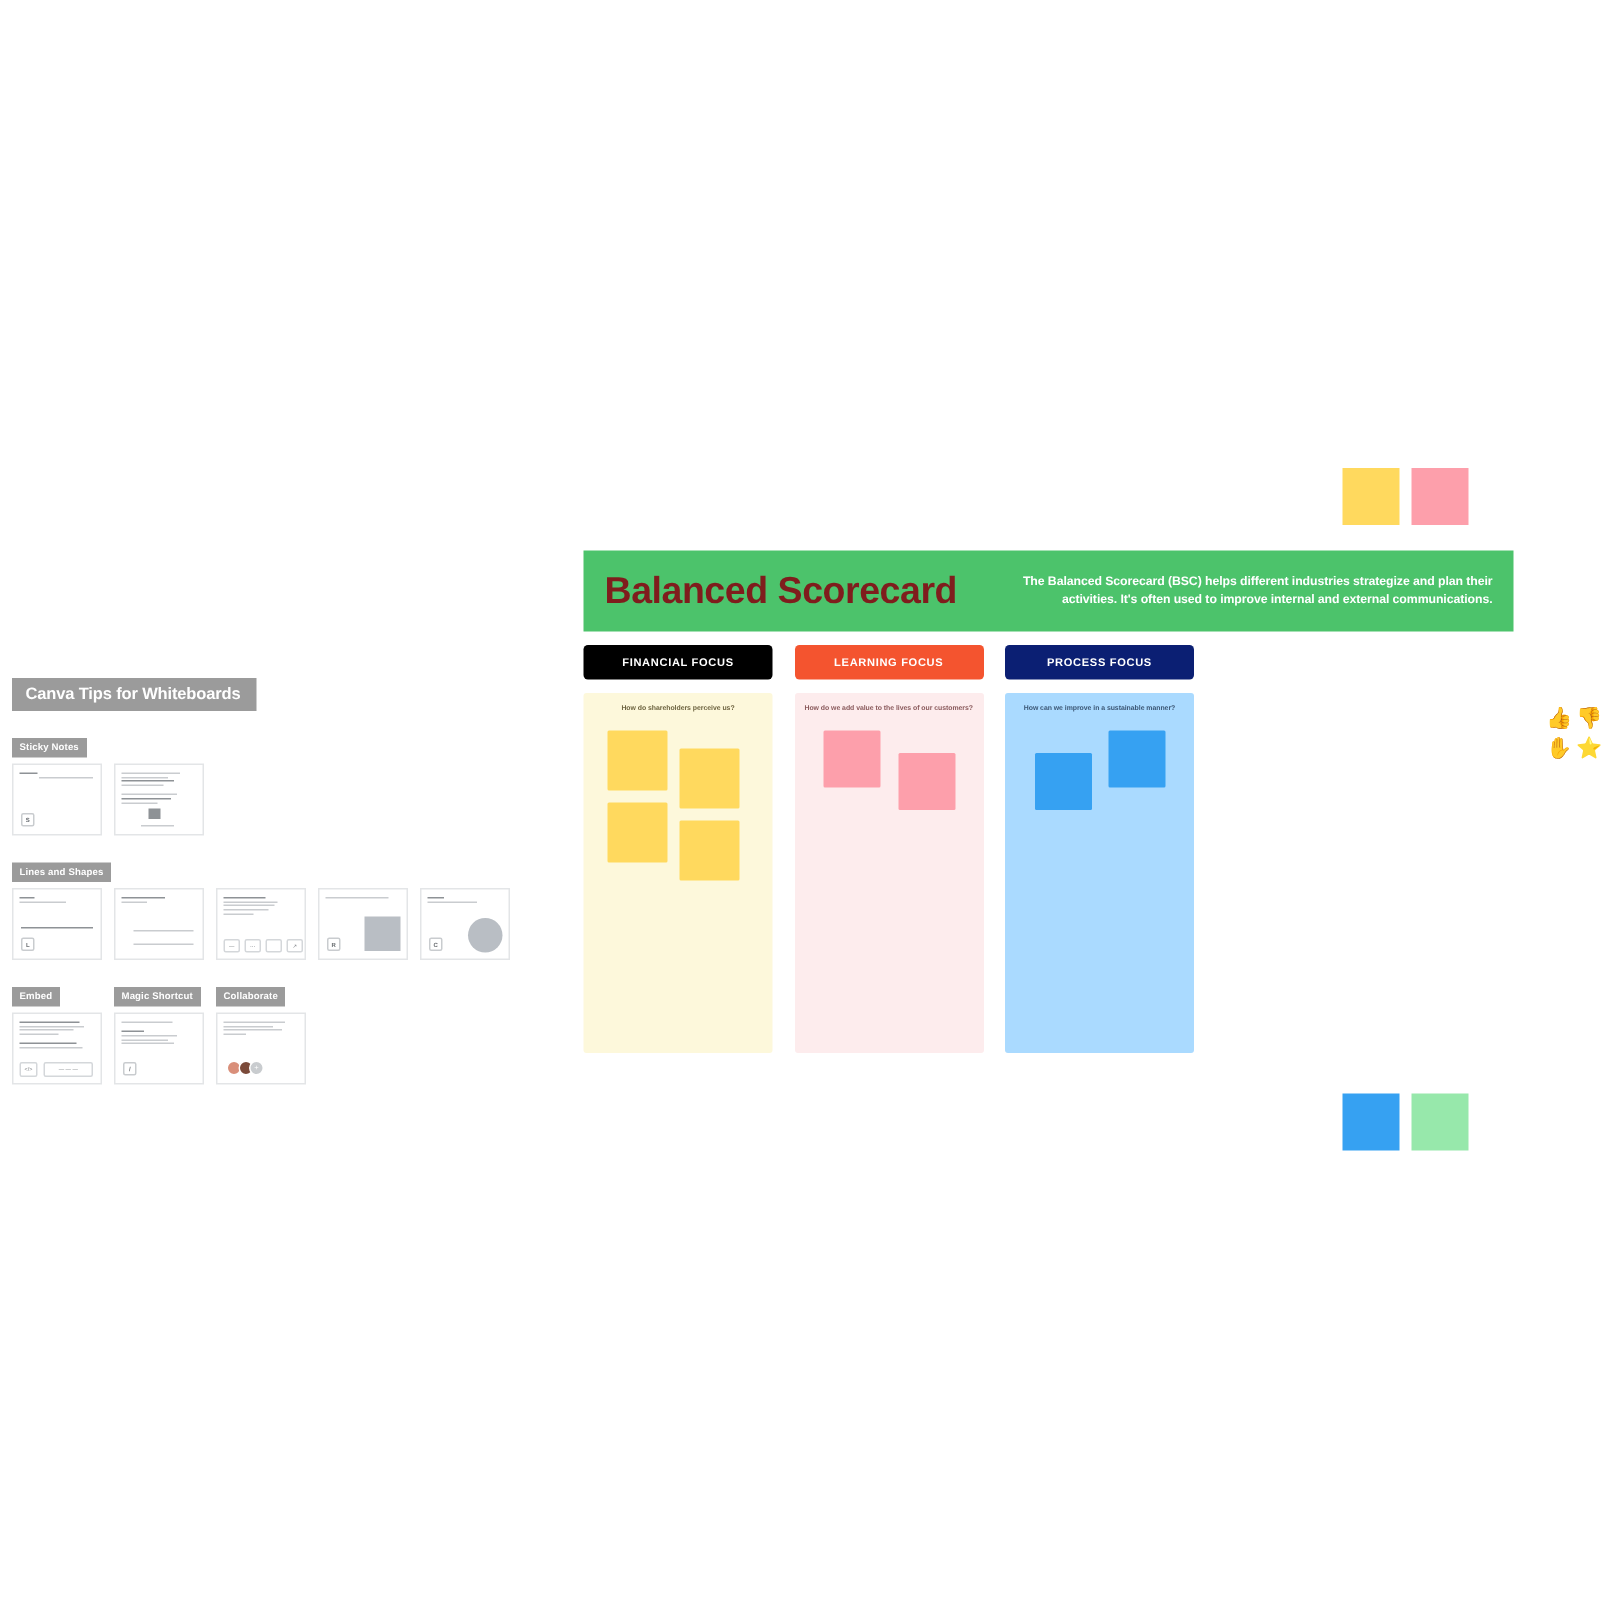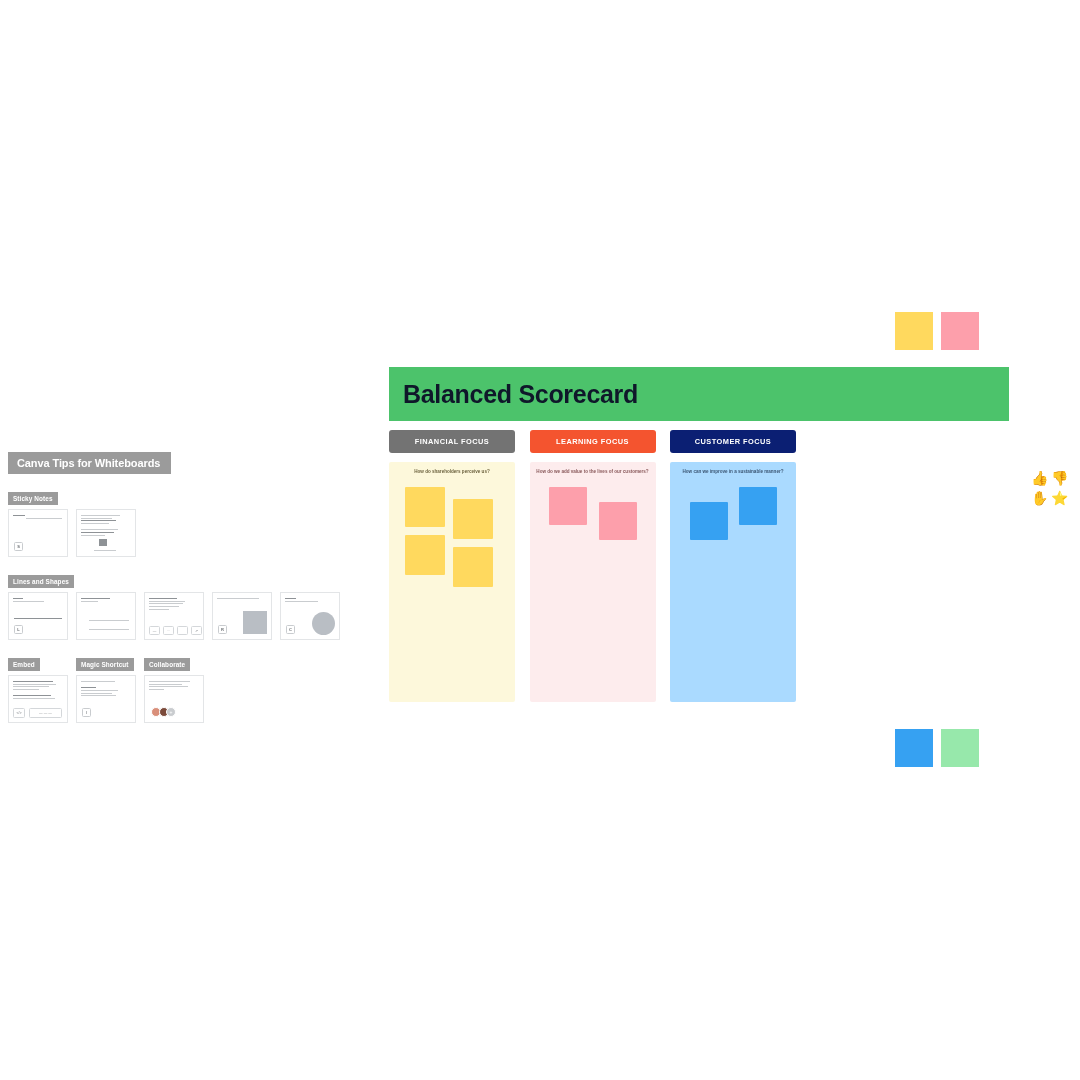--- a/index.html
+++ b/index.html
@@ -52,21 +52,21 @@
 
   #bsc-header {
     background: #4cc36b;
     height: 54px;
     display: flex;
     align-items: center;
     padding: 0 14px;
     gap: 16px;
   }
   #bsc-title {
-    color: #0f172a;
+    color: #7f1d1d;
     font-size: 25px;
     font-weight: bold;
     letter-spacing: -0.3px;
     white-space: nowrap;
   }
   #bsc-subtitle {
     color: #ffffff;
     font-size: 8.2px;
     line-height: 1.5;
     text-align: right;
@@ -242,46 +242,47 @@
     <div class="reaction">👍</div>
     <div class="reaction">👎</div>
     <div class="reaction">✋</div>
     <div class="reaction">⭐</div>
   </div>
 
   <div id="bsc-board">
 
     <div id="bsc-header">
       <div id="bsc-title">Balanced Scorecard</div>
+      <div id="bsc-subtitle">The Balanced Scorecard (BSC) helps different industries strategize and plan their activities. It's often used to improve internal and external communications.</div>
     </div>
 
     <div id="bsc-columns">
 
       <div class="bsc-col">
-        <div class="col-header" style="background:#737373">FINANCIAL FOCUS</div>
+        <div class="col-header" style="background:#000000">FINANCIAL FOCUS</div>
         <div class="col-body" style="background:#fdf8db">
           <div class="col-question" style="color:#6e6440">How do shareholders perceive us?</div>
           <div class="note" style="background:#ffd95e;left:16px;top:25px;width:40px;height:40px"></div>
           <div class="note" style="background:#ffd95e;left:64px;top:37px;width:40px;height:40px"></div>
           <div class="note" style="background:#ffd95e;left:16px;top:73px;width:40px;height:40px"></div>
           <div class="note" style="background:#ffd95e;left:64px;top:85px;width:40px;height:40px"></div>
         </div>
       </div>
 
       <div class="bsc-col">
         <div class="col-header" style="background:#f4542f">LEARNING FOCUS</div>
         <div class="col-body" style="background:#fdeced">
           <div class="col-question" style="color:#8a5a5c">How do we add value to the lives of our customers?</div>
           <div class="note" style="background:#fd9fab;left:19px;top:25px;width:38px;height:38px"></div>
           <div class="note" style="background:#fd9fab;left:69px;top:40px;width:38px;height:38px"></div>
         </div>
       </div>
 
       <div class="bsc-col">
-        <div class="col-header" style="background:#0b1f73">CUSTOMER FOCUS</div>
+        <div class="col-header" style="background:#0b1f73">PROCESS FOCUS</div>
         <div class="col-body" style="background:#aadaff">
           <div class="col-question" style="color:#3c5775">How can we improve in a sustainable manner?</div>
           <div class="note" style="background:#36a1f2;left:20px;top:40px;width:38px;height:38px"></div>
           <div class="note" style="background:#36a1f2;left:69px;top:25px;width:38px;height:38px"></div>
         </div>
       </div>
 
 
     </div>
   </div>

